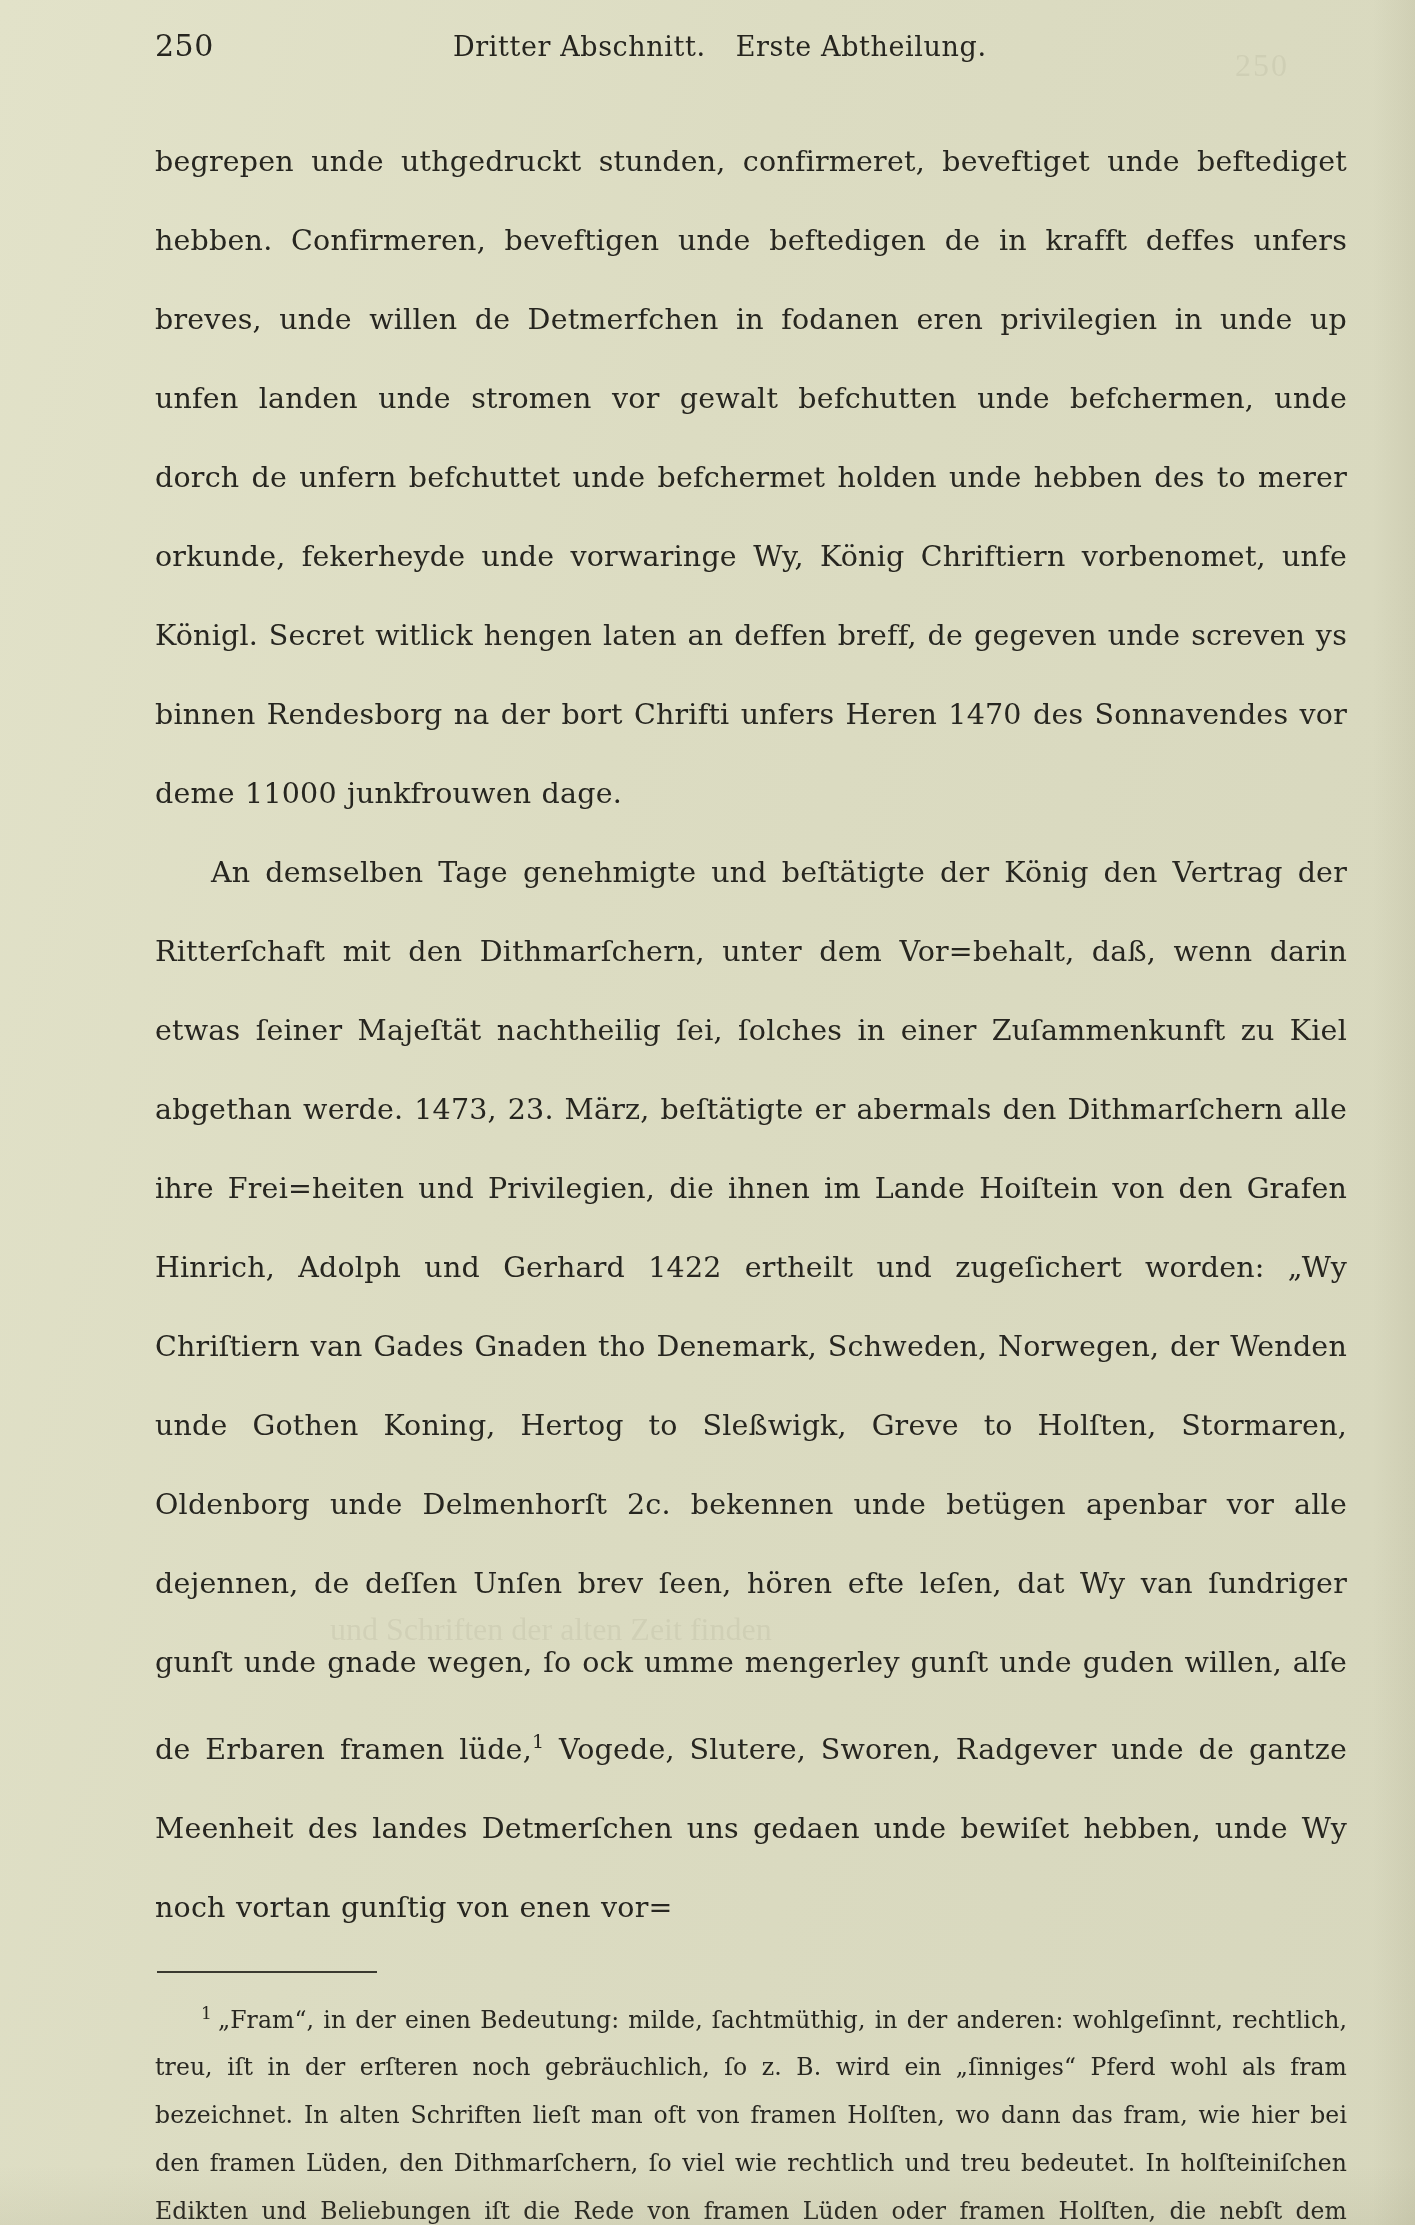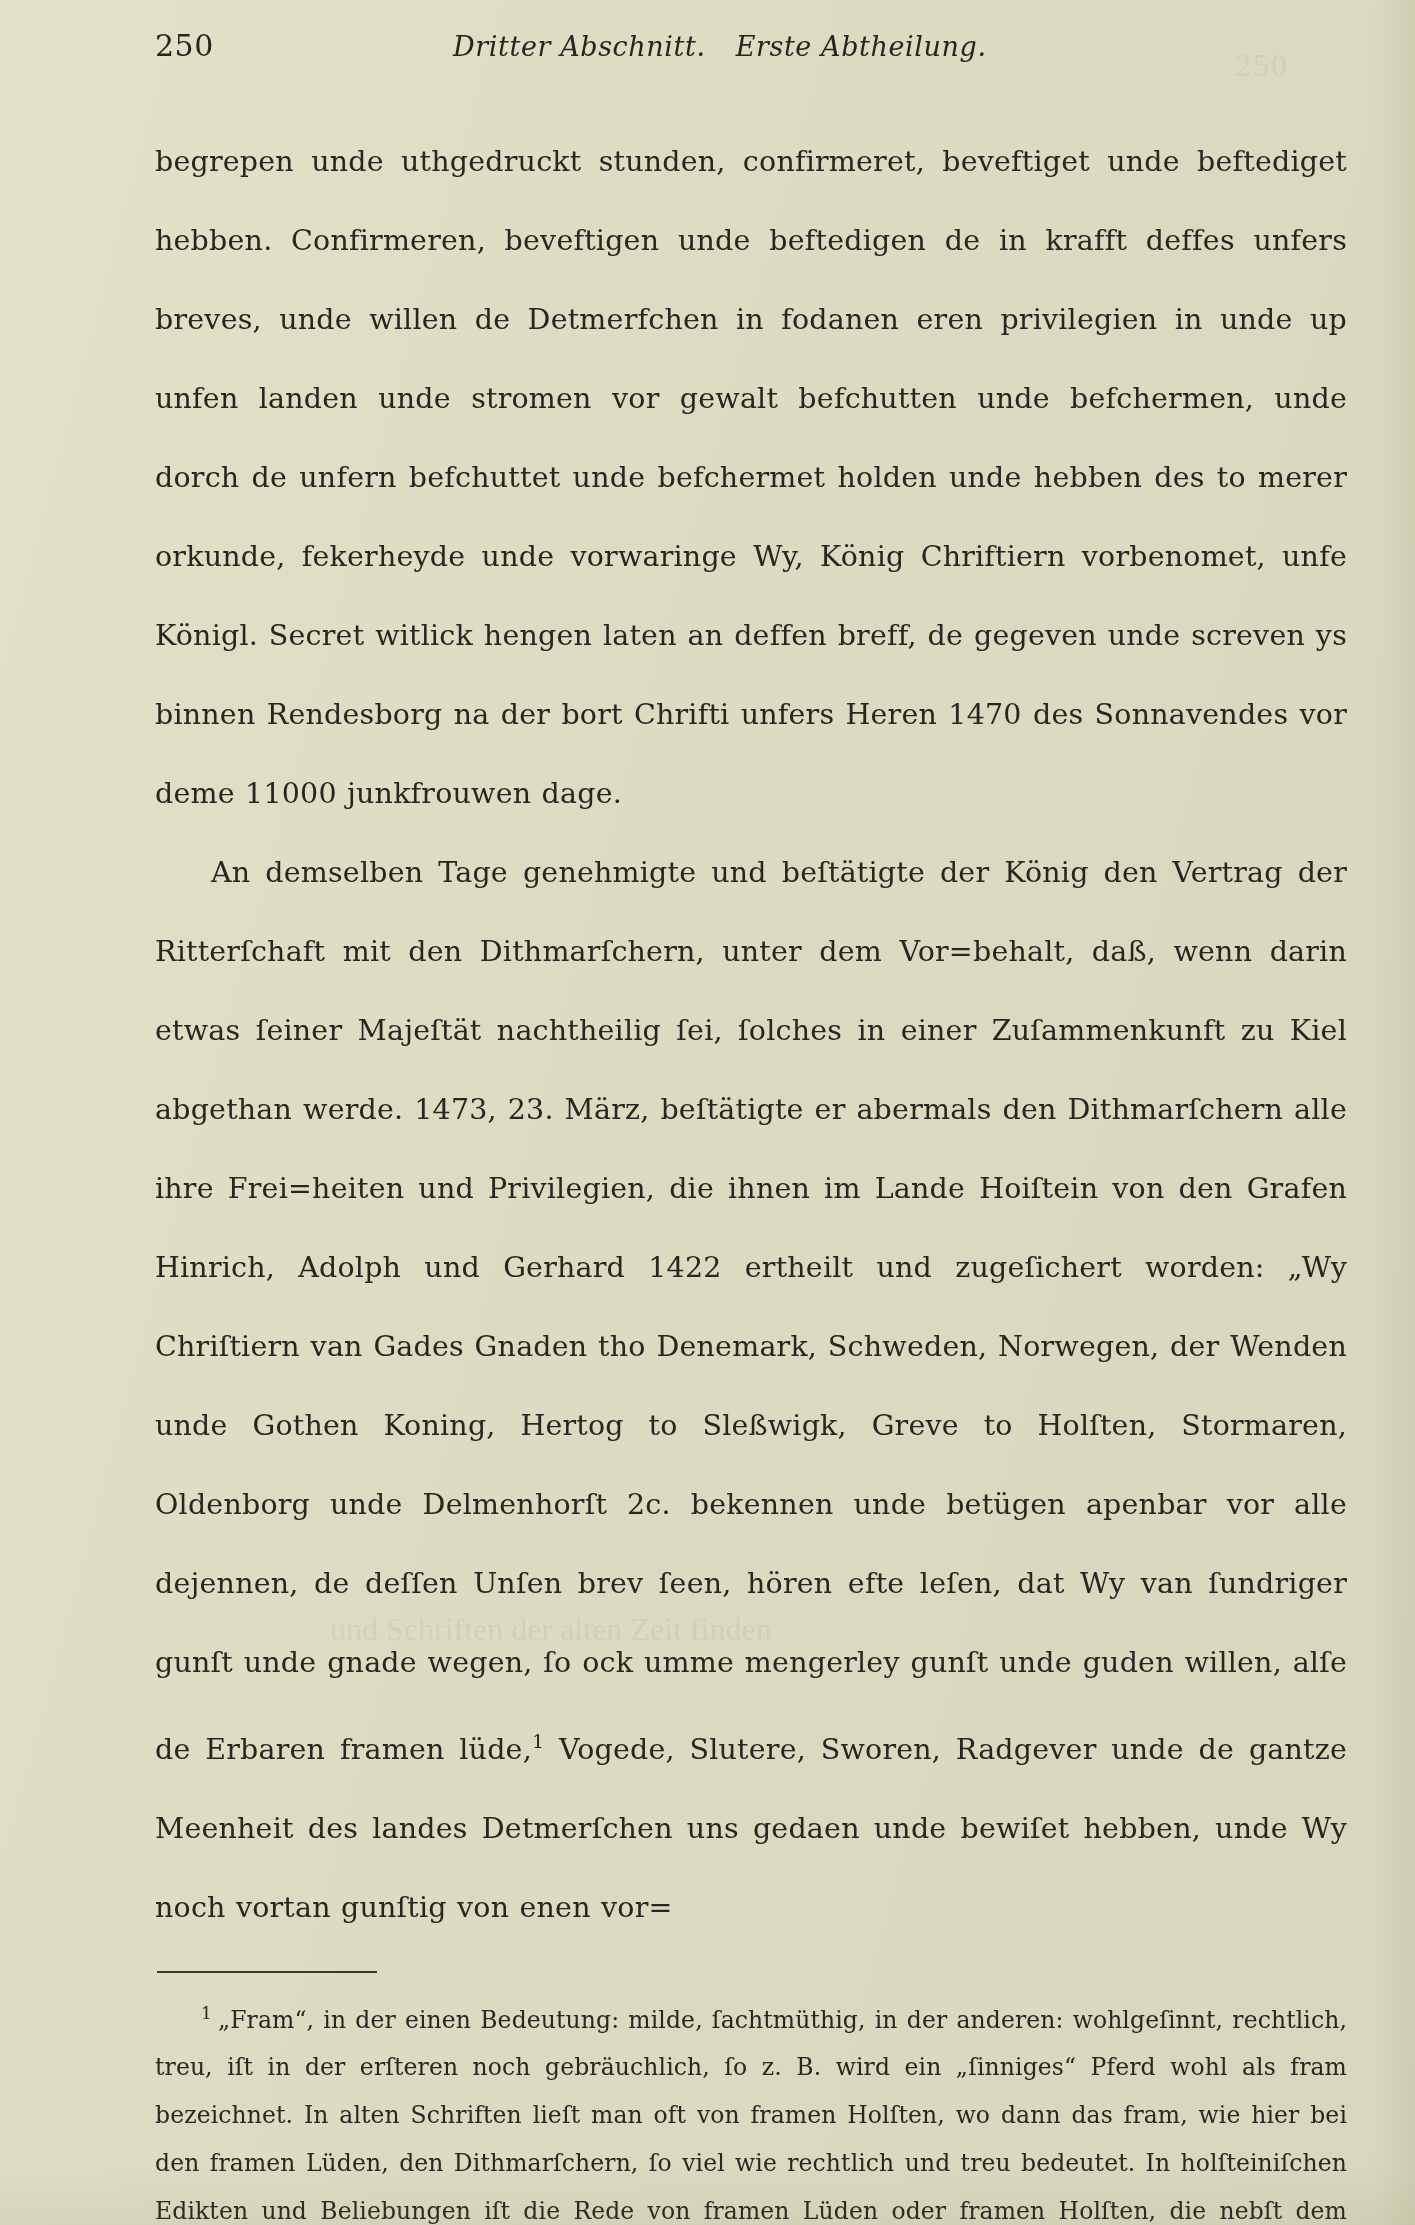--- a/index.html
+++ b/index.html
@@ -39,21 +39,20 @@
     width: 130px;
     flex: 0 0 130px;
   }
   .running-head {
     flex: 1 1 auto;
     text-align: left;
     padding-left: 168px;
     font-size: 27px;
     color: #26251f;
     letter-spacing: 0.6px;
-    font-style: italic;
   }
   .running-head .rh1 {
     margin-right: 30px;
   }
   .body-block {
     margin-top: 34px;
     width: 1192px;
   }
   p.main {
     margin: 0;

